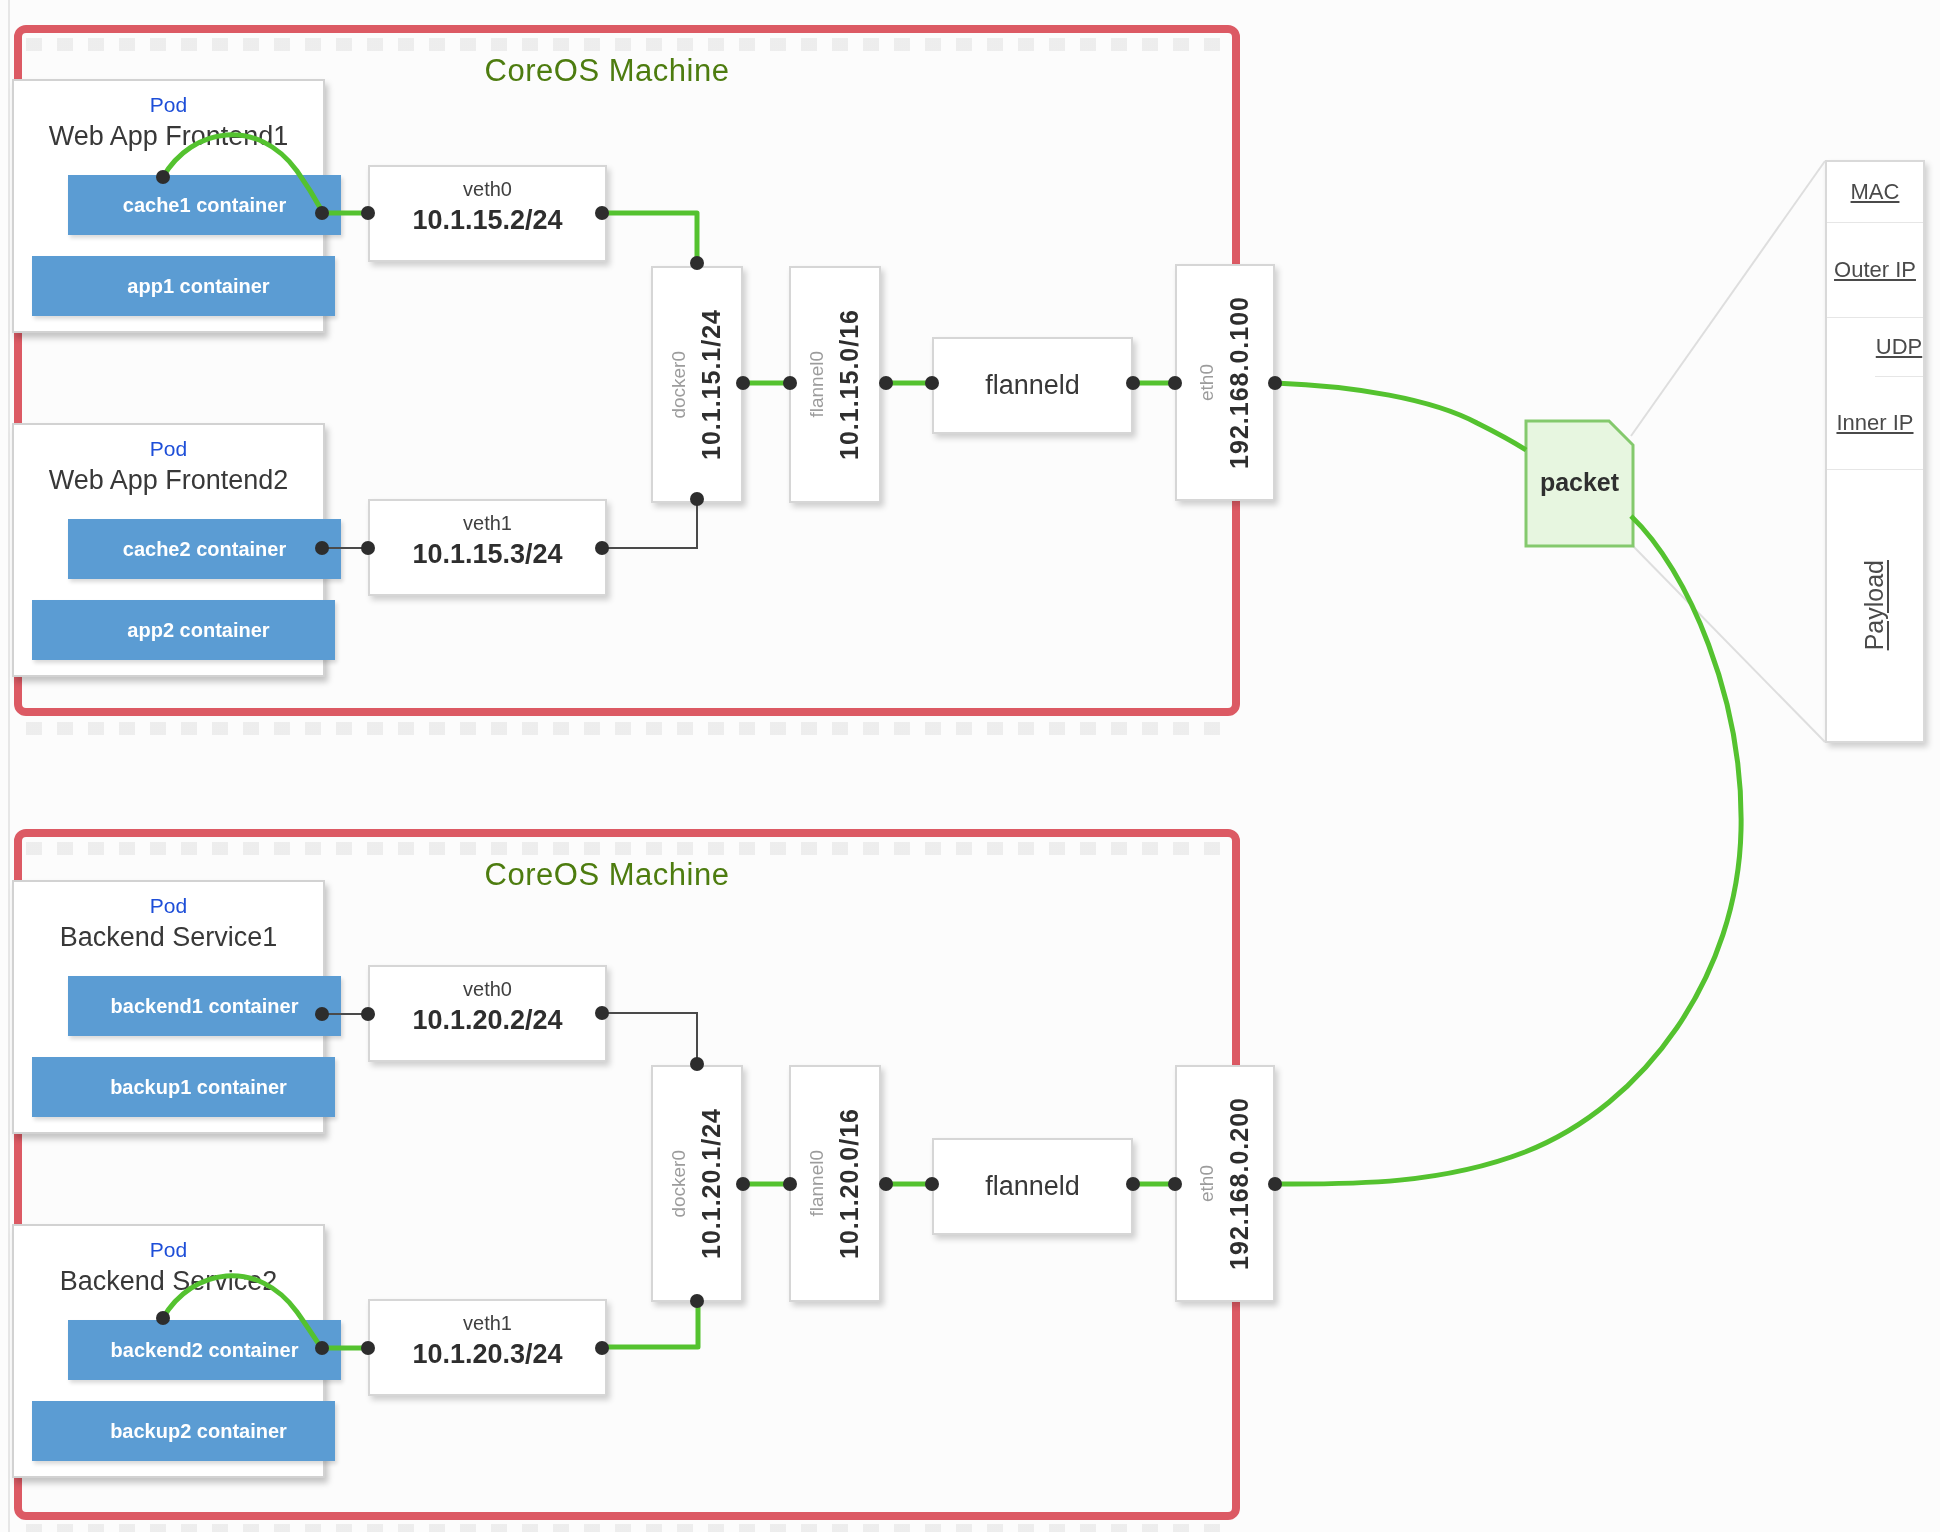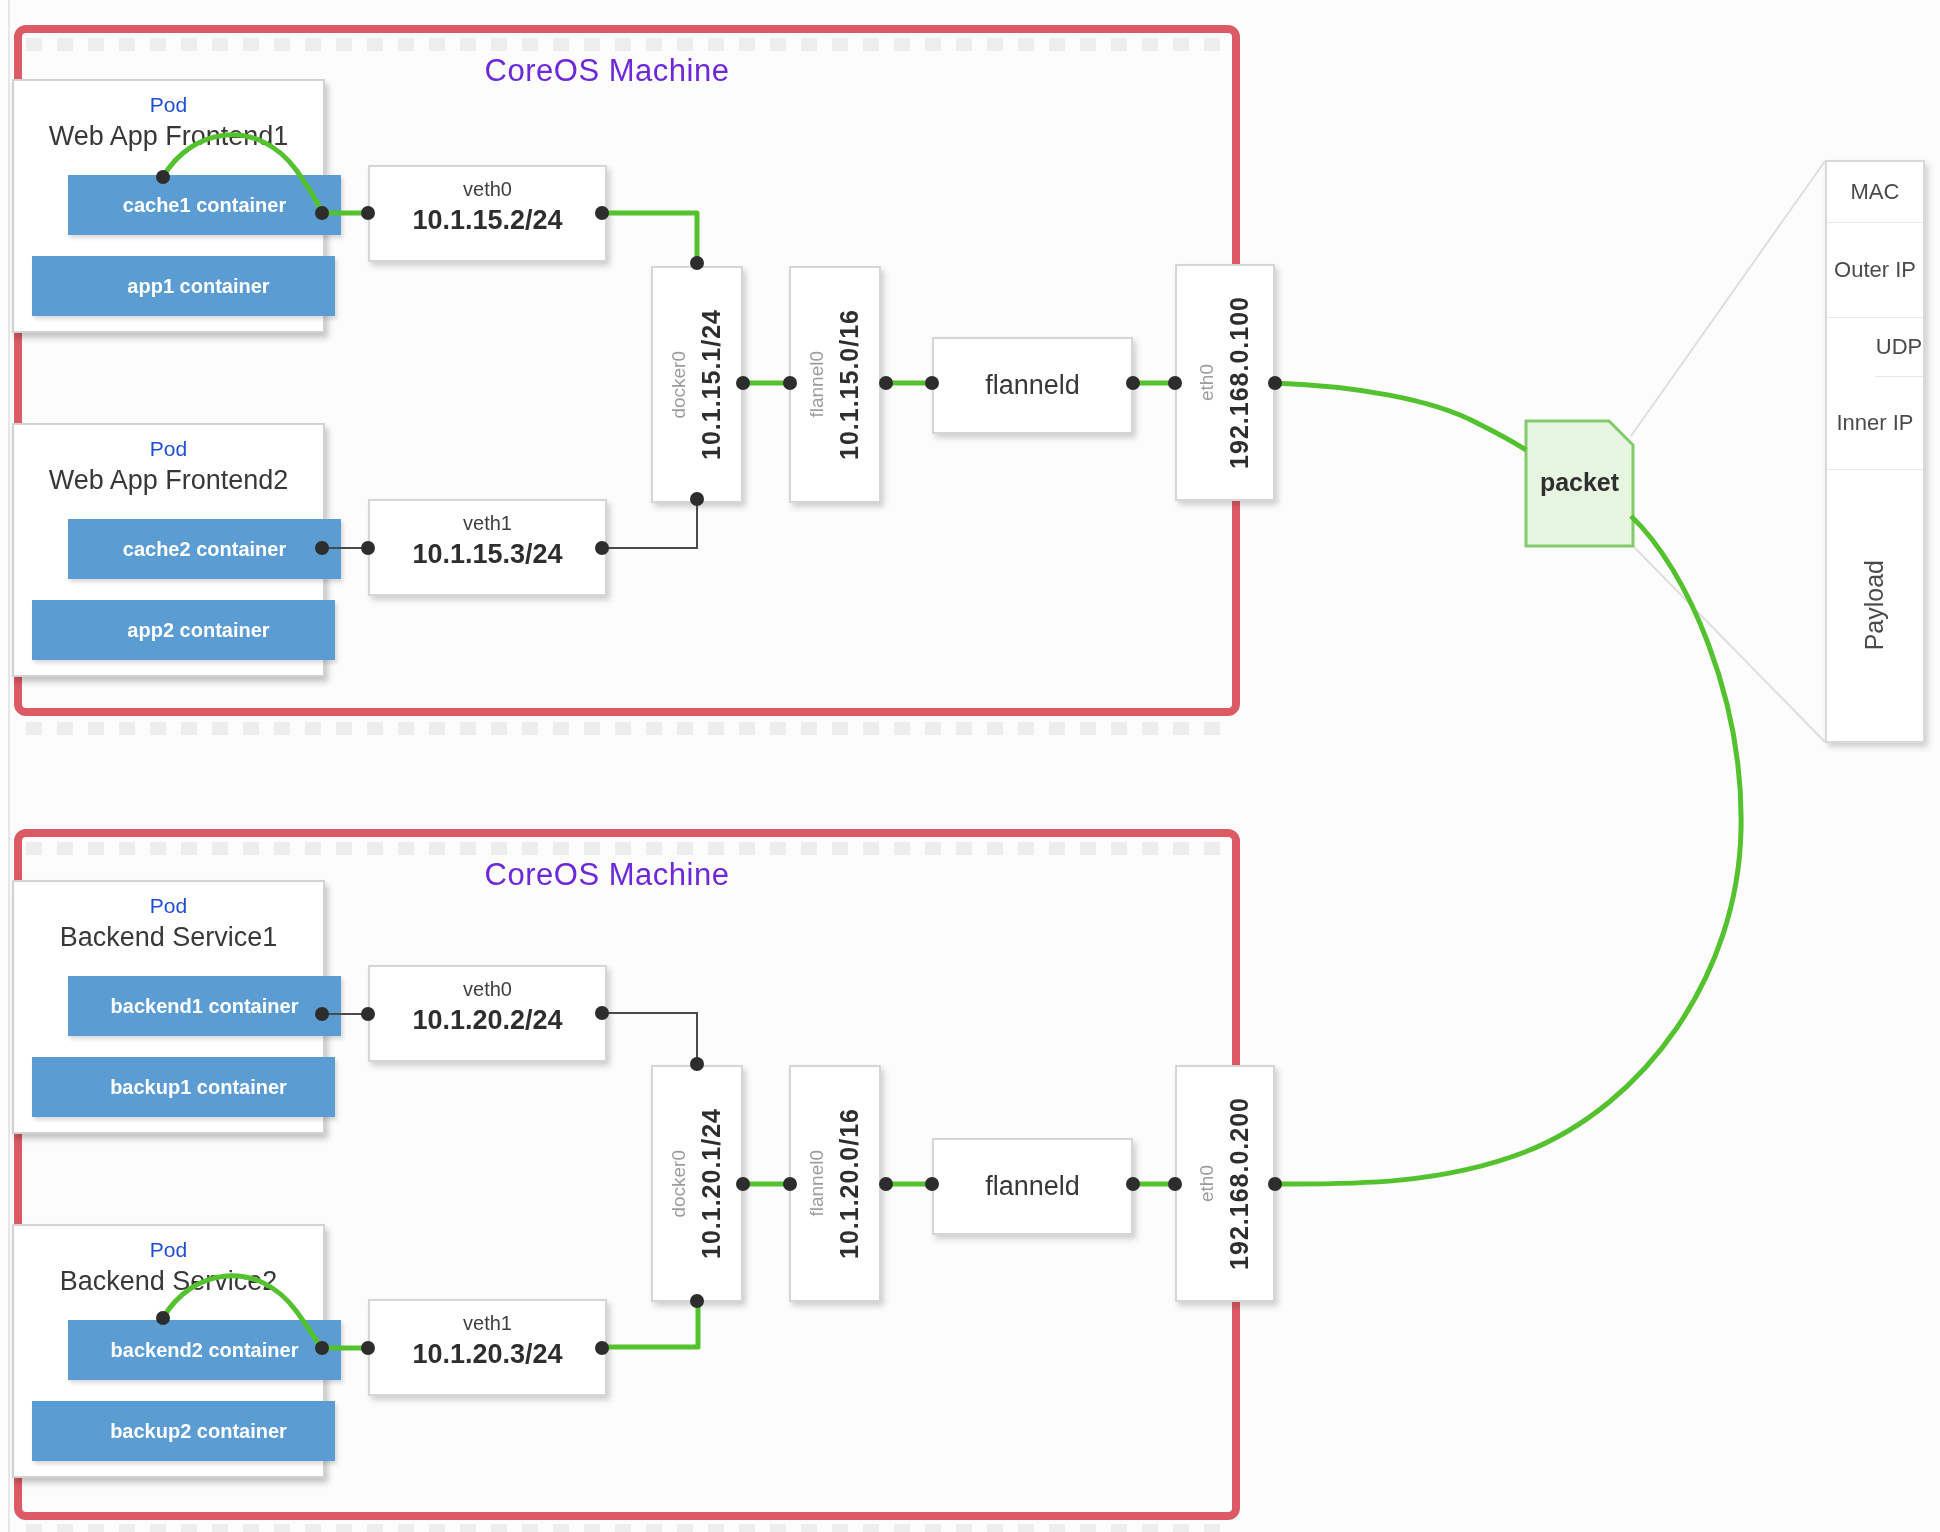--- a/index.html
+++ b/index.html
@@ -7,21 +7,21 @@
     position:relative;width:1940px;height:1532px;background:#fcfcfc;
     font-family:"Liberation Sans","DejaVu Sans",sans-serif;overflow:hidden;
   }
   .edge-line{position:absolute;left:8px;top:0;width:2px;height:1532px;background:#e7e7e7;}
   .machine{
     position:absolute;border:8px solid #dc5a64;border-radius:12px;
     box-sizing:border-box;width:1226px;height:691px;background:transparent;
   }
   .machine-title{
     position:absolute;width:500px;text-align:center;
-    font-size:31px;color:#6d28d9;letter-spacing:0.5px;
+    font-size:31px;color:#4d7c0f;letter-spacing:0.5px;
   }
   .artifact{
     position:absolute;left:26px;width:1196px;height:13px;opacity:.55;
     background:repeating-linear-gradient(90deg,rgba(130,130,130,.22) 0 16px,rgba(255,255,255,0) 16px 31px);
   }
   .pod{
     position:absolute;left:12px;width:313px;height:254px;box-sizing:border-box;
     background:#fff;border:2px solid #d2d2d2;box-shadow:3px 5px 6px rgba(0,0,0,.22);
   }
   .pod-kind{position:absolute;top:12px;left:0;width:100%;text-align:center;font-size:21px;color:#1d4ed8;}
@@ -51,21 +51,21 @@
     border:2px solid #d6d6d6;box-shadow:3px 4px 6px rgba(0,0,0,.18);
     text-align:center;line-height:93px;font-size:27px;color:#383838;
   }
   .stack{
     position:absolute;left:1825px;top:160px;width:100px;height:583px;box-sizing:border-box;
     background:#fff;border:2px solid #d9d9d9;box-shadow:3px 4px 6px rgba(0,0,0,.18);
     display:flex;flex-direction:column;
   }
   .stack-cell{
     box-sizing:border-box;border-bottom:1px solid #e6e6e6;display:flex;align-items:center;justify-content:center;
-    text-align:left;font-size:22px;color:#4a4a4a;padding:0 2px;line-height:1.25;
+    text-align:left;font-size:22px;color:#4a4a4a;padding:0 2px;line-height:1.25;text-decoration:underline;
   }
   .sc-mac{height:61px;} .sc-outer{height:95px;} .sc-udp{height:59px;margin-left:48px;} .sc-inner{height:93px;}
   .sc-payload{flex:1;border-bottom:none;}
   .sc-payload span{writing-mode:vertical-rl;transform:rotate(180deg);font-size:25px;color:#4a4a4a;}
   .overlay{position:absolute;left:0;top:0;width:1940px;height:1532px;pointer-events:none;}
   .packet-label{
     position:absolute;left:1526px;top:468px;width:107px;text-align:center;
     font-size:25px;font-weight:bold;color:#2f2f2f;
   }
 </style>

